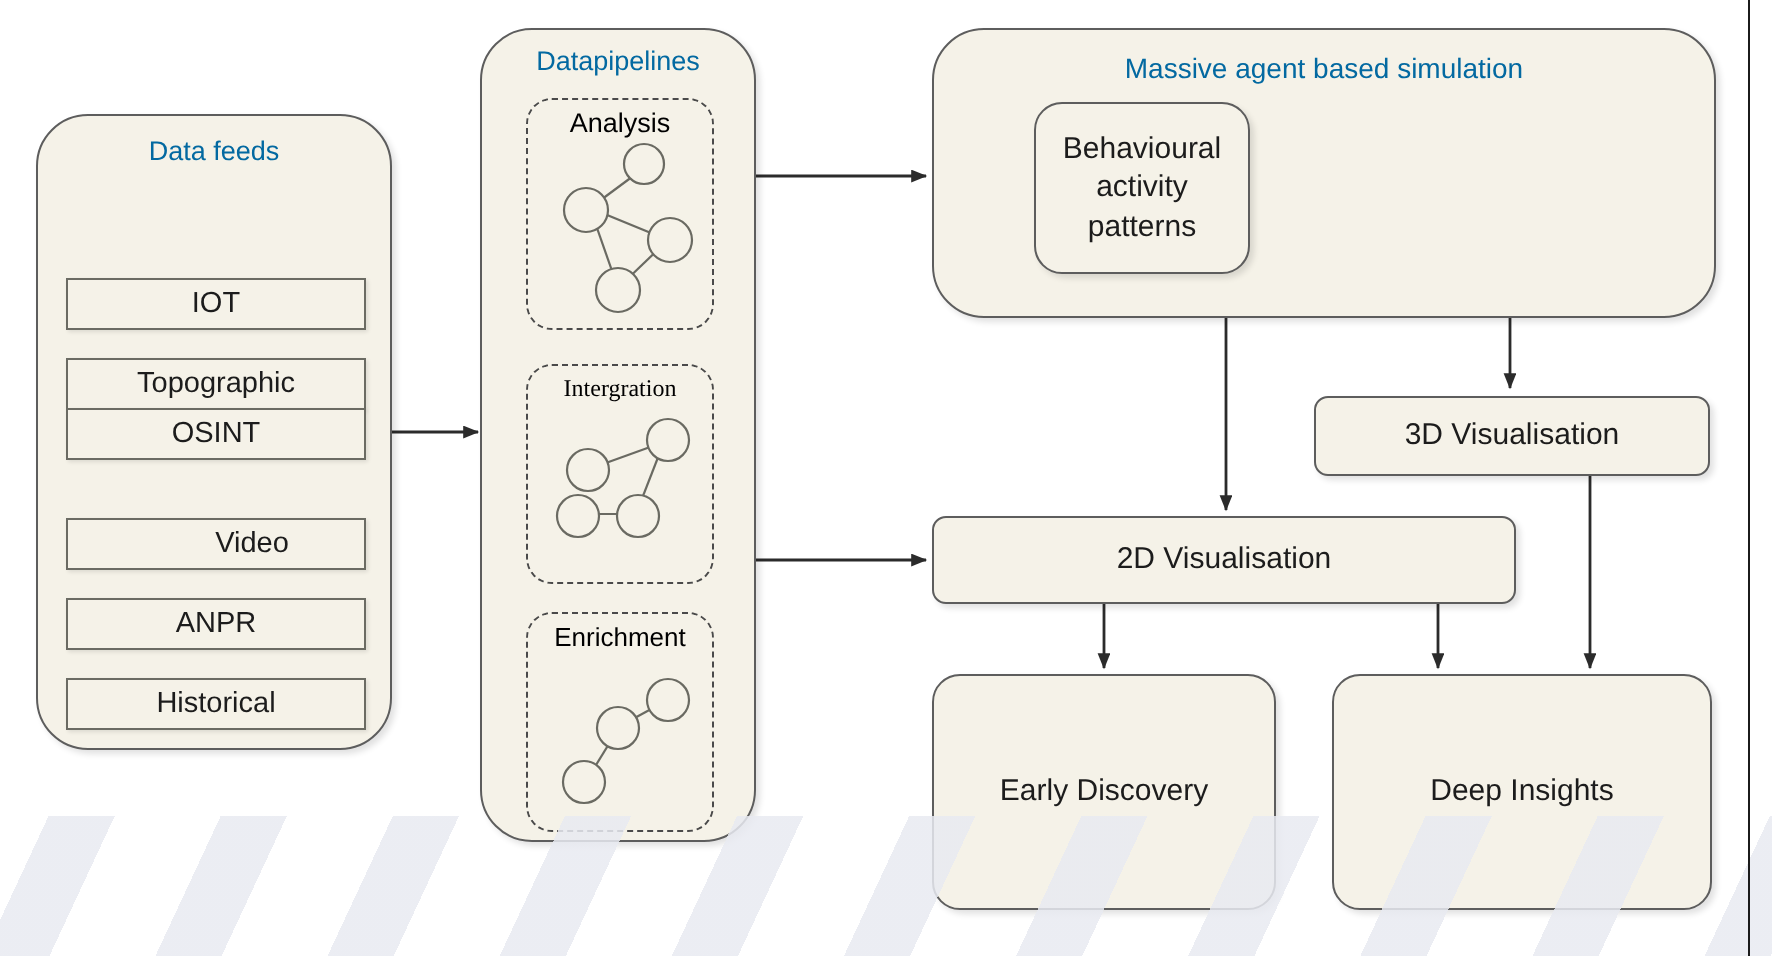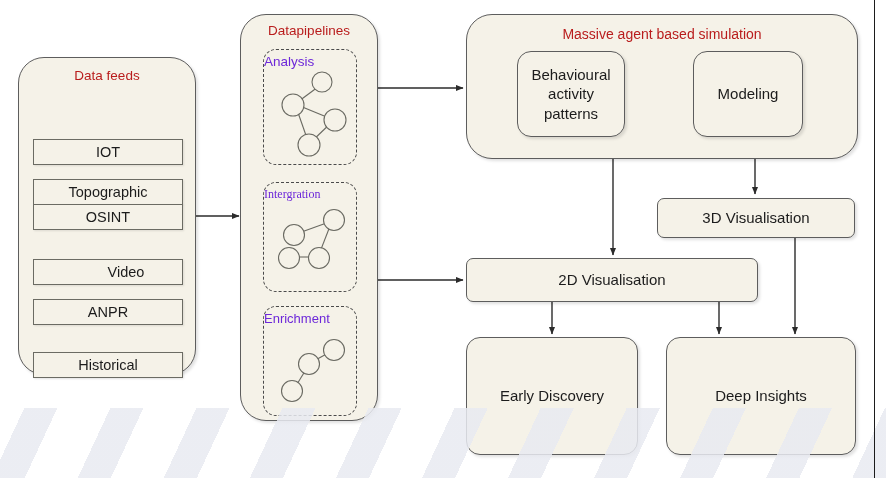--- a/index.html
+++ b/index.html
@@ -58,21 +58,21 @@
   .box.round-lg { border-radius: 26px; }
   .box.round-md { border-radius: 14px; }
   .box.round-sm { border-radius: 7px; }
 
   .group-title {
     position: absolute;
     left: 0;
     right: 0;
     text-align: center;
     font-size: 13.5px;
-    color: #b91c1c;
+    color: #0369a1;
     white-space: nowrap;
   }
 
   .centered-label {
     position: absolute;
     inset: 0;
     display: flex;
     align-items: center;
     justify-content: center;
     text-align: center;
@@ -108,23 +108,23 @@
     border: 1px dashed #4a4a4a;
     border-radius: 13px;
     box-sizing: border-box;
     background: transparent;
   }
   .stage-title {
     position: absolute;
     top: 4px;
     left: 0;
     right: 0;
-    text-align: left;
+    text-align: center;
     font-size: 13.5px;
-    color: #6d28d9;
+    color: #000000;
     white-space: nowrap;
   }
   .graph-svg { position: absolute; left: 0; top: 0; }
 
   svg.edges {
     position: absolute;
     left: 0;
     top: 0;
     width: 886px;
     height: 478px;
@@ -163,21 +163,21 @@
   </svg>
 
   <div class="box round-lg" style="left:18px; top:57px; width:178px; height:318px;">
     <div class="group-title" style="top:10px;">Data feeds</div>
 
     <div class="feed-chip" style="top:81px;">IOT</div>
     <div class="feed-chip" style="top:121px;">Topographic</div>
     <div class="feed-chip" style="top:146px;">OSINT</div>
     <div class="feed-chip" style="top:201px;padding-left:36px;">Video</div>
     <div class="feed-chip" style="top:241px;">ANPR</div>
-    <div class="feed-chip" style="top:294px;">Historical</div>
+    <div class="feed-chip" style="top:281px;">Historical</div>
   </div>
 
   <div class="box round-lg" style="left:240px; top:14px; width:138px; height:407px;">
     <div class="group-title" style="top:8px;">Datapipelines</div>
 
     <div class="stage" style="top:34px; height:116px; left:22px; width:94px;">
       <div class="stage-title">Analysis</div>
       <svg class="graph-svg" width="94" height="116" viewBox="0 0 94 116" xmlns="http://www.w3.org/2000/svg">
         <g stroke="#6a6a62" stroke-width="1.1" fill="none">
           <line x1="31" y1="54" x2="58" y2="34"></line>
@@ -227,23 +227,20 @@
     </div>
   </div>
 
   <div class="box round-lg" style="left:466px; top:14px; width:392px; height:145px;padding-left:28px;">
     <div class="group-title" style="top:11px; font-size:14px;">Massive agent based simulation</div>
 
     <div class="box round-md" style="left:50px; top:36px; width:108px; height:86px;">
       <div class="centered-label">Behavioural activity patterns</div>
     </div>
 
-    <div class="box round-md" style="left:226px; top:36px; width:110px; height:86px;">
-      <div class="centered-label">Modeling</div>
-    </div>
   </div>
 
   <div class="box round-sm" style="left:657px; top:198px; width:198px; height:40px;">
     <div class="centered-label">3D Visualisation</div>
   </div>
 
   <div class="box round-sm" style="left:466px; top:258px; width:292px; height:44px;">
     <div class="centered-label">2D Visualisation</div>
   </div>
 

